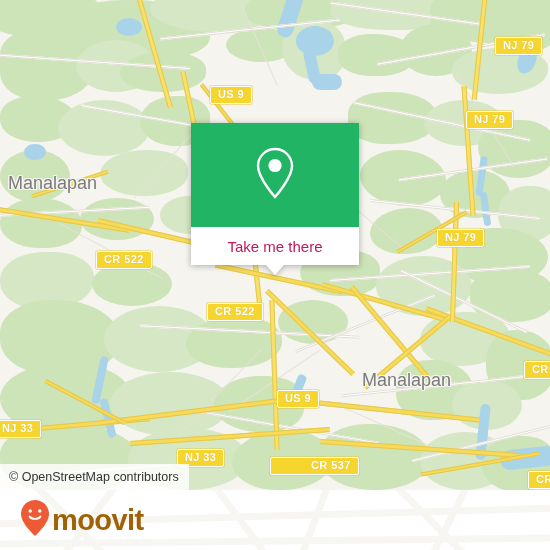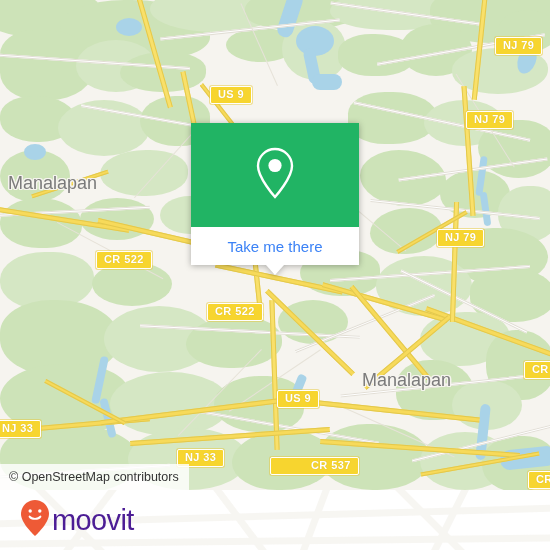--- a/index.html
+++ b/index.html
@@ -92,21 +92,21 @@
   }
   #popup-head {
     height: 104px;
     background: #21b464;
     display: flex; align-items: center; justify-content: center;
   }
   #popup-foot {
     height: 38px;
     background: #ffffff;
     display: flex; align-items: center; justify-content: center;
-    color: #3b82f6;
+    color: #be185d;
     font-size: 15px;
   }
   #popup-tail {
     position: absolute;
     left: 50%; top: 142px;
     margin-left: -9px;
     width: 0; height: 0;
     border-left: 9px solid transparent;
     border-right: 9px solid transparent;
     border-top: 10px solid #ffffff;
@@ -131,23 +131,23 @@
     font-size: 16.5px;
     white-space: nowrap;
     z-index: 2;
   }
   #logo {
     position: relative;
     display: flex; align-items: center; gap: 2px;
     z-index: 2;
   }
   #logo-word {
-    color: #4c1d95;
+    color: #a16207;
     font-size: 29px;
-    font-weight: normal;
+    font-weight: bold;
     letter-spacing: -0.6px;
     line-height: 29px;
   }
 </style>
 </head>
 <body>
 
 <div id="app">
 
   <div id="map">

